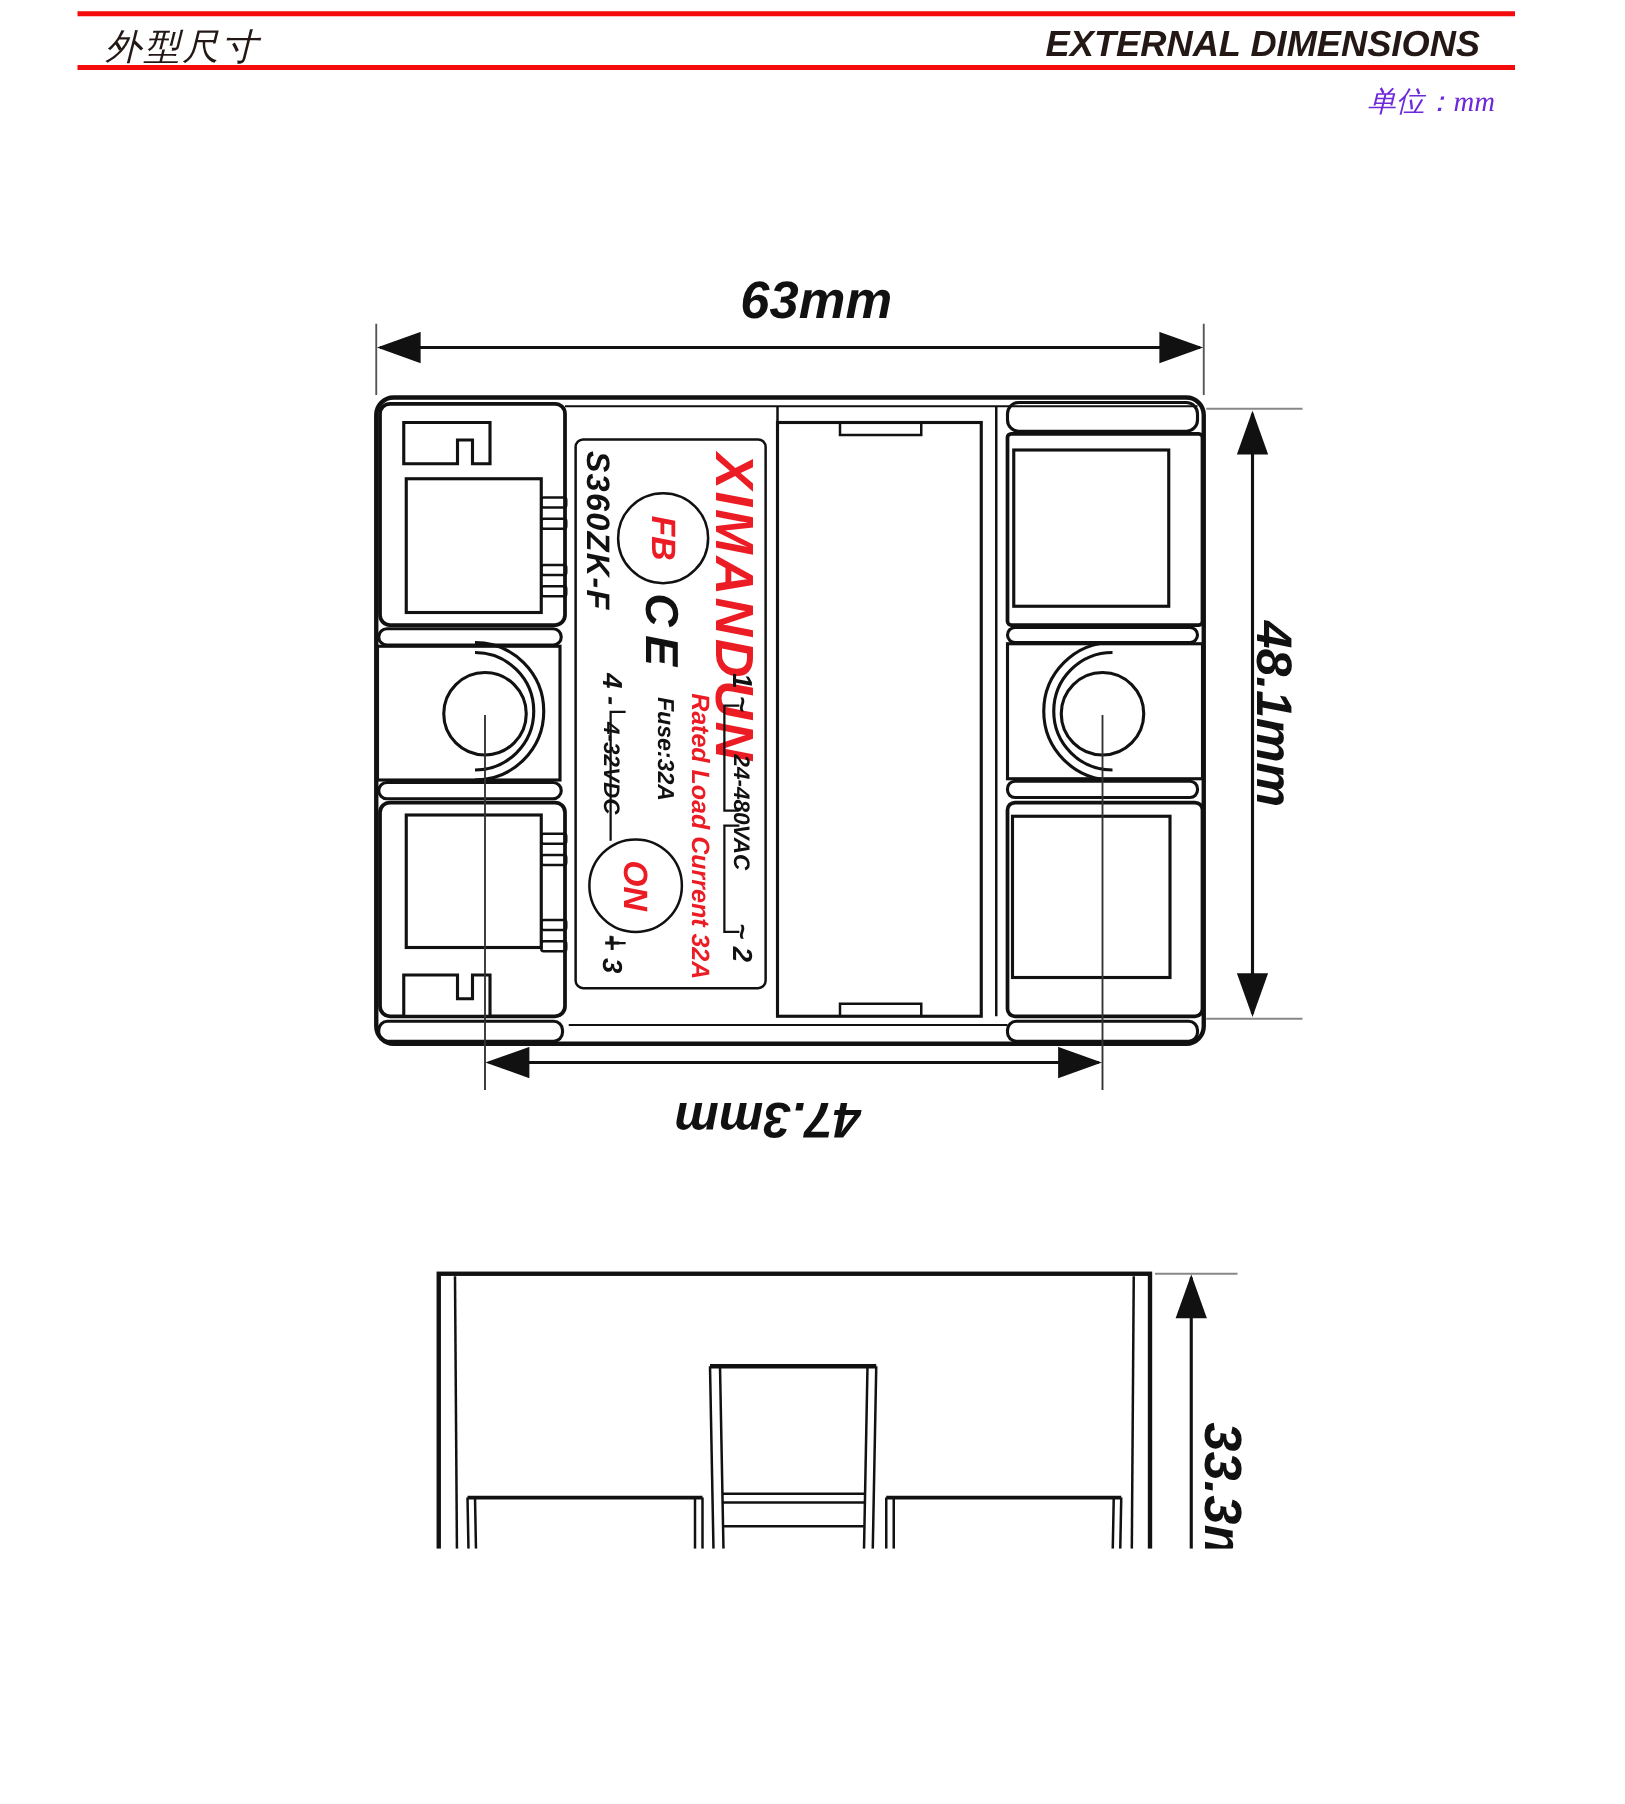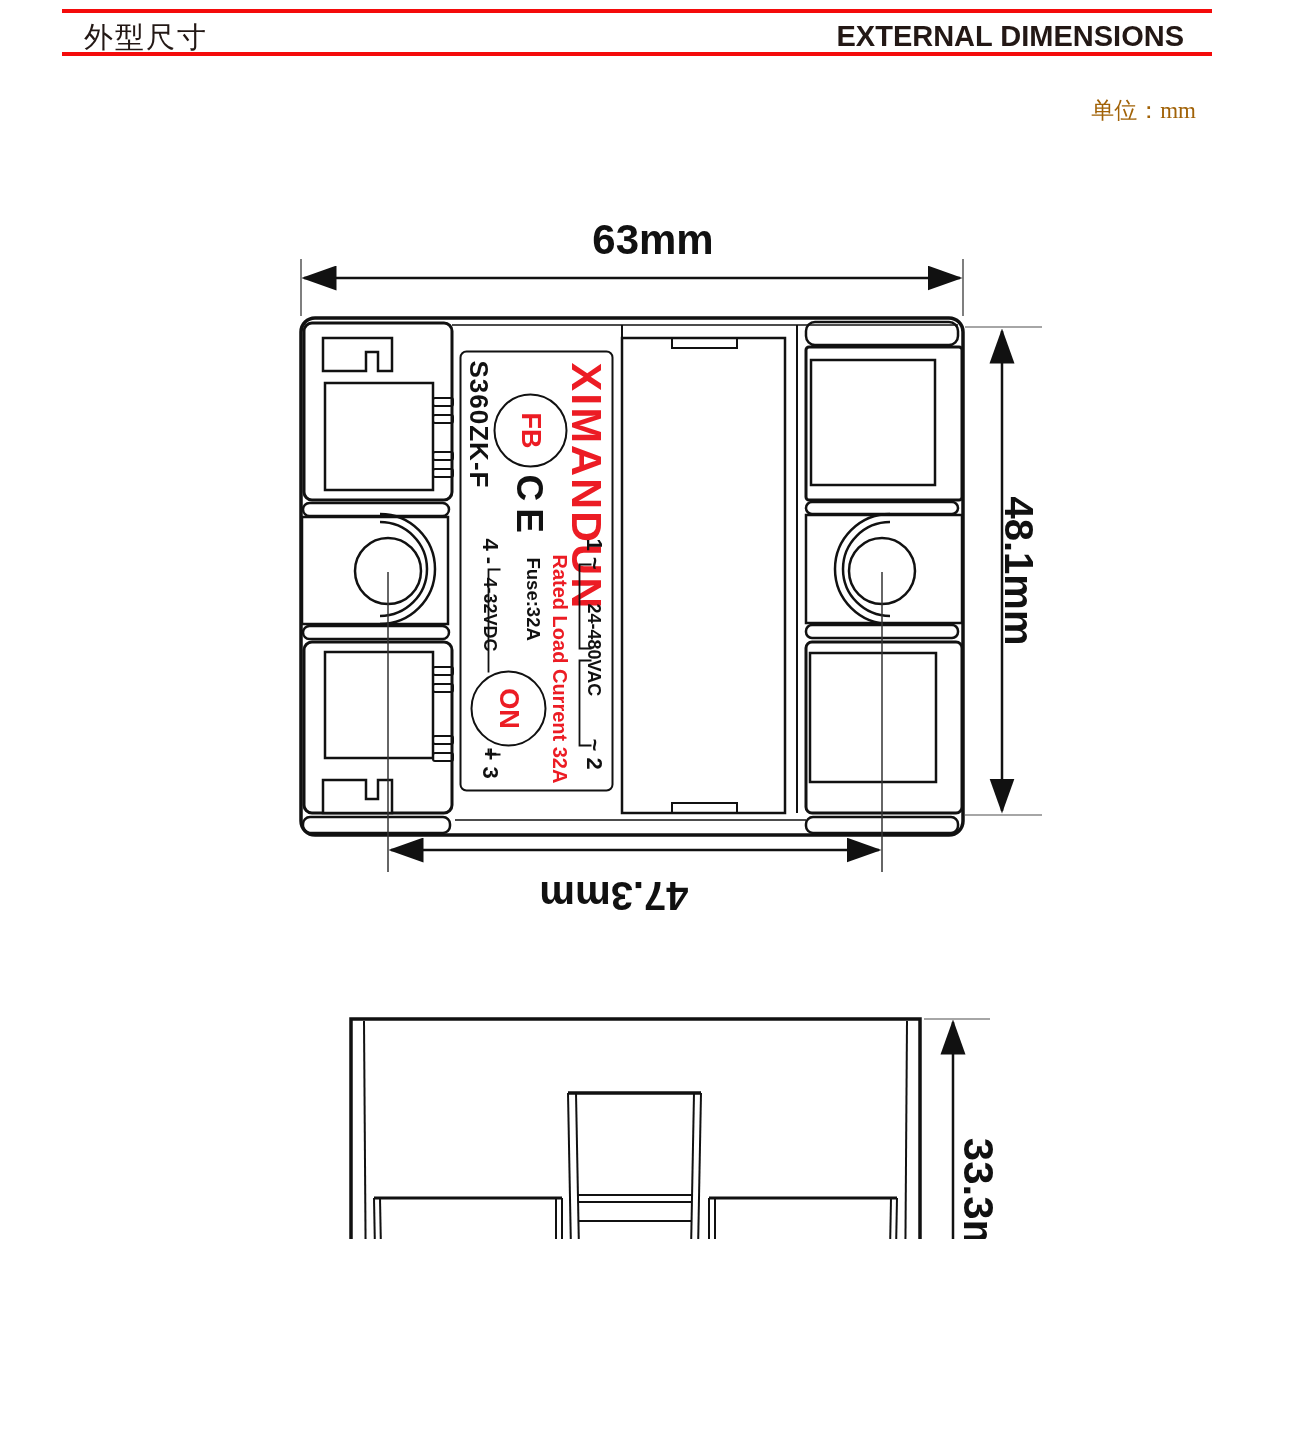--- a/index.html
+++ b/index.html
@@ -1,26 +1,26 @@
 <!DOCTYPE html>
 <html><head>
 <meta charset="utf-8">
 <style>
   html,body{margin:0;padding:0;background:#fff;}
   #canvas{position:relative;width:1300px;height:1239px;background:#ffffff;overflow:hidden;
-          font-family:"Liberation Sans",sans-serif;}
+          font-family:"Liberation Sans",sans-serif;font-style:italic;}
   
   .rule{position:absolute;left:62px;width:1150px;height:4px;}
   #rule-top{top:9px;}
   #rule-bottom{top:52px;}
   #title-zh{position:absolute;left:84px;top:18px;font-family:"Liberation Serif","DejaVu Serif",serif;
             font-size:29px;color:#231815;letter-spacing:2px;}
   #title-en{position:absolute;right:116px;top:20px;font-size:29px;font-weight:bold;color:#231815;letter-spacing:0px;}
   #unit-note{position:absolute;right:104px;top:66px;font-family:"Liberation Serif","DejaVu Serif",serif;
-             font-size:23px;color:#a16207;margin-top:29px;}
+             font-size:23px;color:#6d28d9;}
   
   #drawing{position:absolute;left:0;top:0;}
   
   #ssr-label{position:absolute;left:315.5px;top:493.5px;width:441px;height:154px;
              transform:rotate(90deg);background:#fff;border:2.5px solid #111;border-radius:7px;box-sizing:border-box;}
   #ssr-label .abs{position:absolute;white-space:nowrap;}
   .brand{left:10px;top:1px;font-size:43px;font-weight:bold;letter-spacing:2px;}
   .model{left:8px;top:118px;font-size:26px;font-weight:bold;color:#111;letter-spacing:1px;}
   .badge{border:2.5px solid #111;border-radius:50%;display:flex;align-items:center;justify-content:center;
          font-weight:bold;font-size:27px;background:#fff;box-sizing:border-box;}

